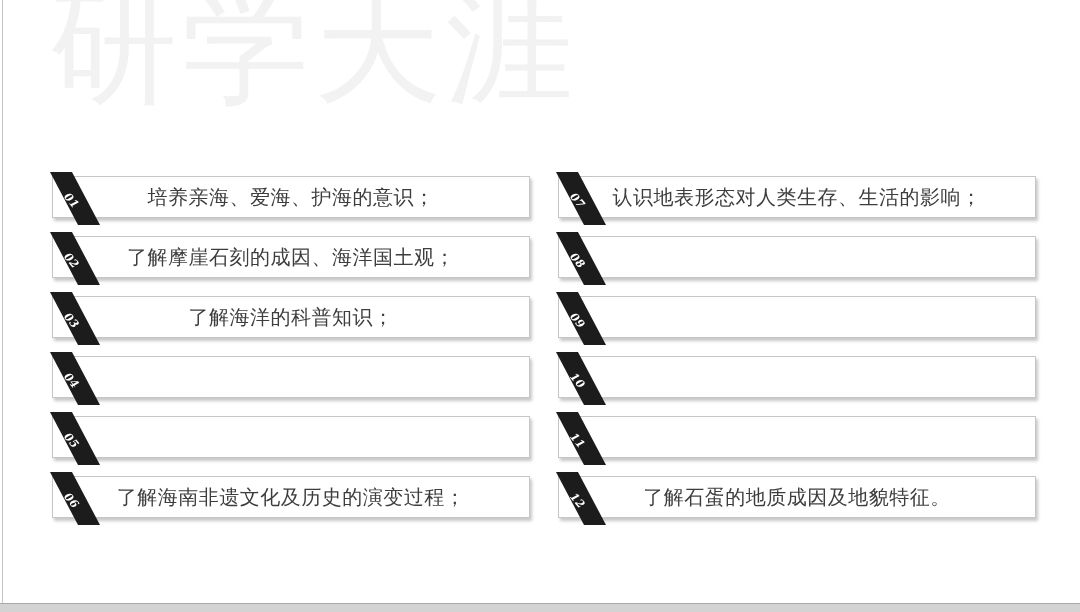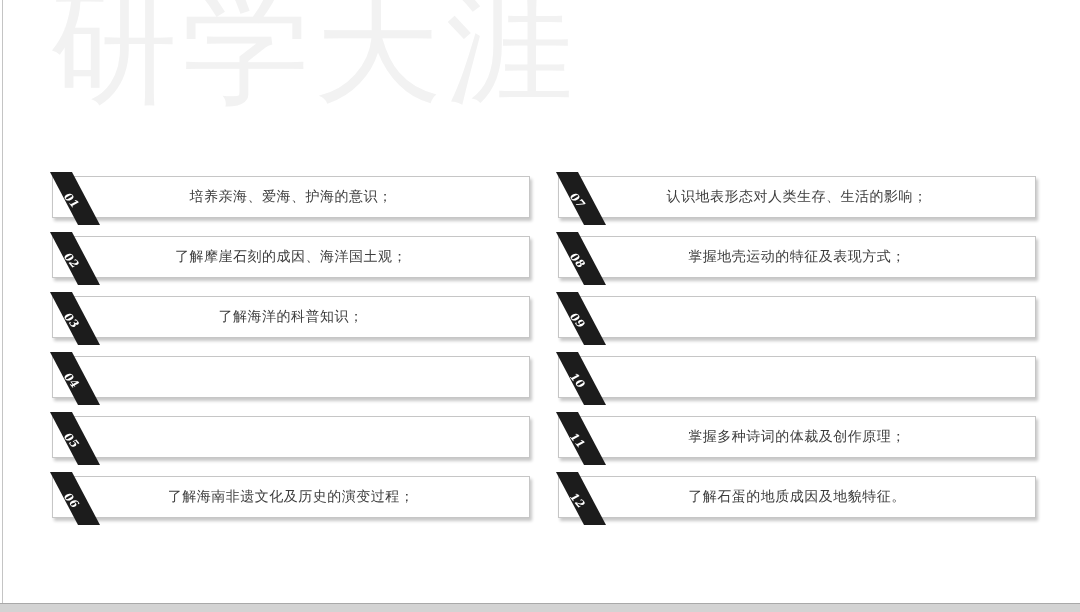--- a/index.html
+++ b/index.html
@@ -35,21 +35,21 @@
   .item{
     position:relative;
     box-sizing:border-box;
     height:42px;margin-bottom:18px;
     background:#ffffff;
     border:1px solid var(--bord,#c6c6c6);
     box-shadow:2px 3px 3px rgba(0,0,0,0.22);
     display:flex;align-items:center;justify-content:center;
   }
   .item .txt{
-    font-size:14px;color:var(--txt,#3d3d3d);
+    font-size:20px;color:var(--txt,#3d3d3d);
     letter-spacing:0.5px;white-space:nowrap;
   }
   .ribbon-svg{
     position:absolute;left:-8px;top:-9px;width:100px;height:70px;
     pointer-events:none;overflow:visible;
   }
   .ribbon-svg polygon{fill:var(--ribbon,#1c1c1c);}
   .num{
     position:absolute;left:1px;top:17px;width:34px;
     text-align:center;
@@ -127,21 +127,20 @@
         </svg>
       <span class="num">07</span>
       <span class="txt">认识地表形态对人类生存、生活的影响；</span>
     </div>
 
     <div class="item">
       <svg class="ribbon-svg" viewBox="0 0 100 70">
           <polygon points="5,4 27,4 55,57 33,57"></polygon>
         </svg>
       <span class="num">08</span>
-      <span class="txt">掌握地壳运动的特征及表现方式；</span>
     </div>
 
     <div class="item">
       <svg class="ribbon-svg" viewBox="0 0 100 70">
           <polygon points="5,4 27,4 55,57 33,57"></polygon>
         </svg>
       <span class="num">09</span>
     </div>
 
     <div class="item">
@@ -149,21 +148,20 @@
           <polygon points="5,4 27,4 55,57 33,57"></polygon>
         </svg>
       <span class="num">10</span>
     </div>
 
     <div class="item">
       <svg class="ribbon-svg" viewBox="0 0 100 70">
           <polygon points="5,4 27,4 55,57 33,57"></polygon>
         </svg>
       <span class="num">11</span>
-      <span class="txt">掌握多种诗词的体裁及创作原理；</span>
     </div>
 
     <div class="item">
       <svg class="ribbon-svg" viewBox="0 0 100 70">
           <polygon points="5,4 27,4 55,57 33,57"></polygon>
         </svg>
       <span class="num">12</span>
       <span class="txt">了解石蛋的地质成因及地貌特征。</span>
     </div>
 

